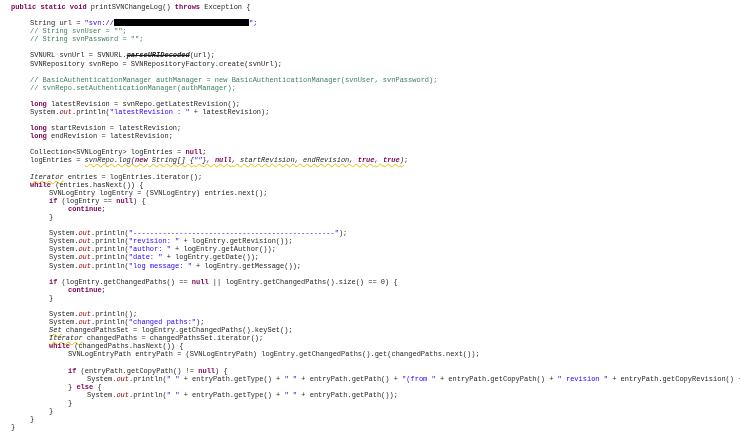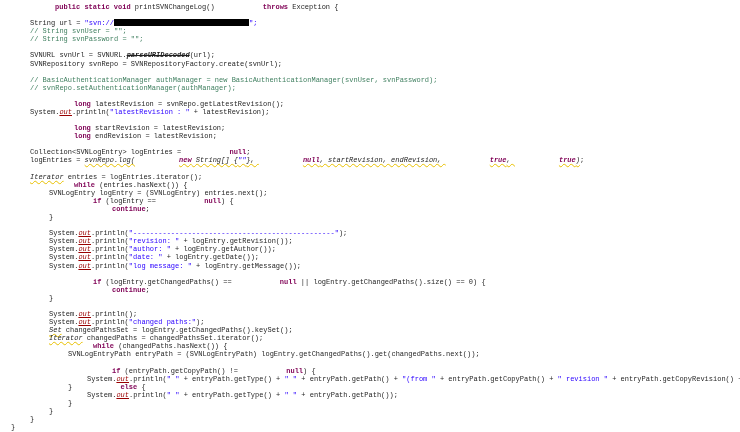--- a/index.html
+++ b/index.html
@@ -16,24 +16,24 @@
     height: 432px;
     padding: 3px 0 0 11px;
     font-family: "Liberation Mono", "DejaVu Sans Mono", monospace;
     font-size: 7px;
     line-height: 8.08px;
     white-space: pre;
     color: var(--default, #1f1f1f);
     background: #ffffff;
   }
   .line { white-space: pre; }
-  .keyword   { color: var(--keyword, #7f0055); font-weight: bold; margin-left: 44px; }
+  .keyword   { color: var(--keyword, #7f0055); font-weight: bold; }
   .string    { color: var(--string, #2a00ff); }
   .comment   { color: var(--comment, #3f7f5f); }
-  .field     { color: var(--field, #990000); font-style: italic; text-decoration: underline; }
+  .field     { color: var(--field, #990000); font-style: italic; }
   .deprecated {
     color: var(--default, #1f1f1f);
     font-weight: bold;
     font-style: italic;
     text-decoration-line: line-through;
     text-decoration-thickness: 1px;
   }
   .warn {
     text-decoration-line: underline;
     text-decoration-style: wavy;

